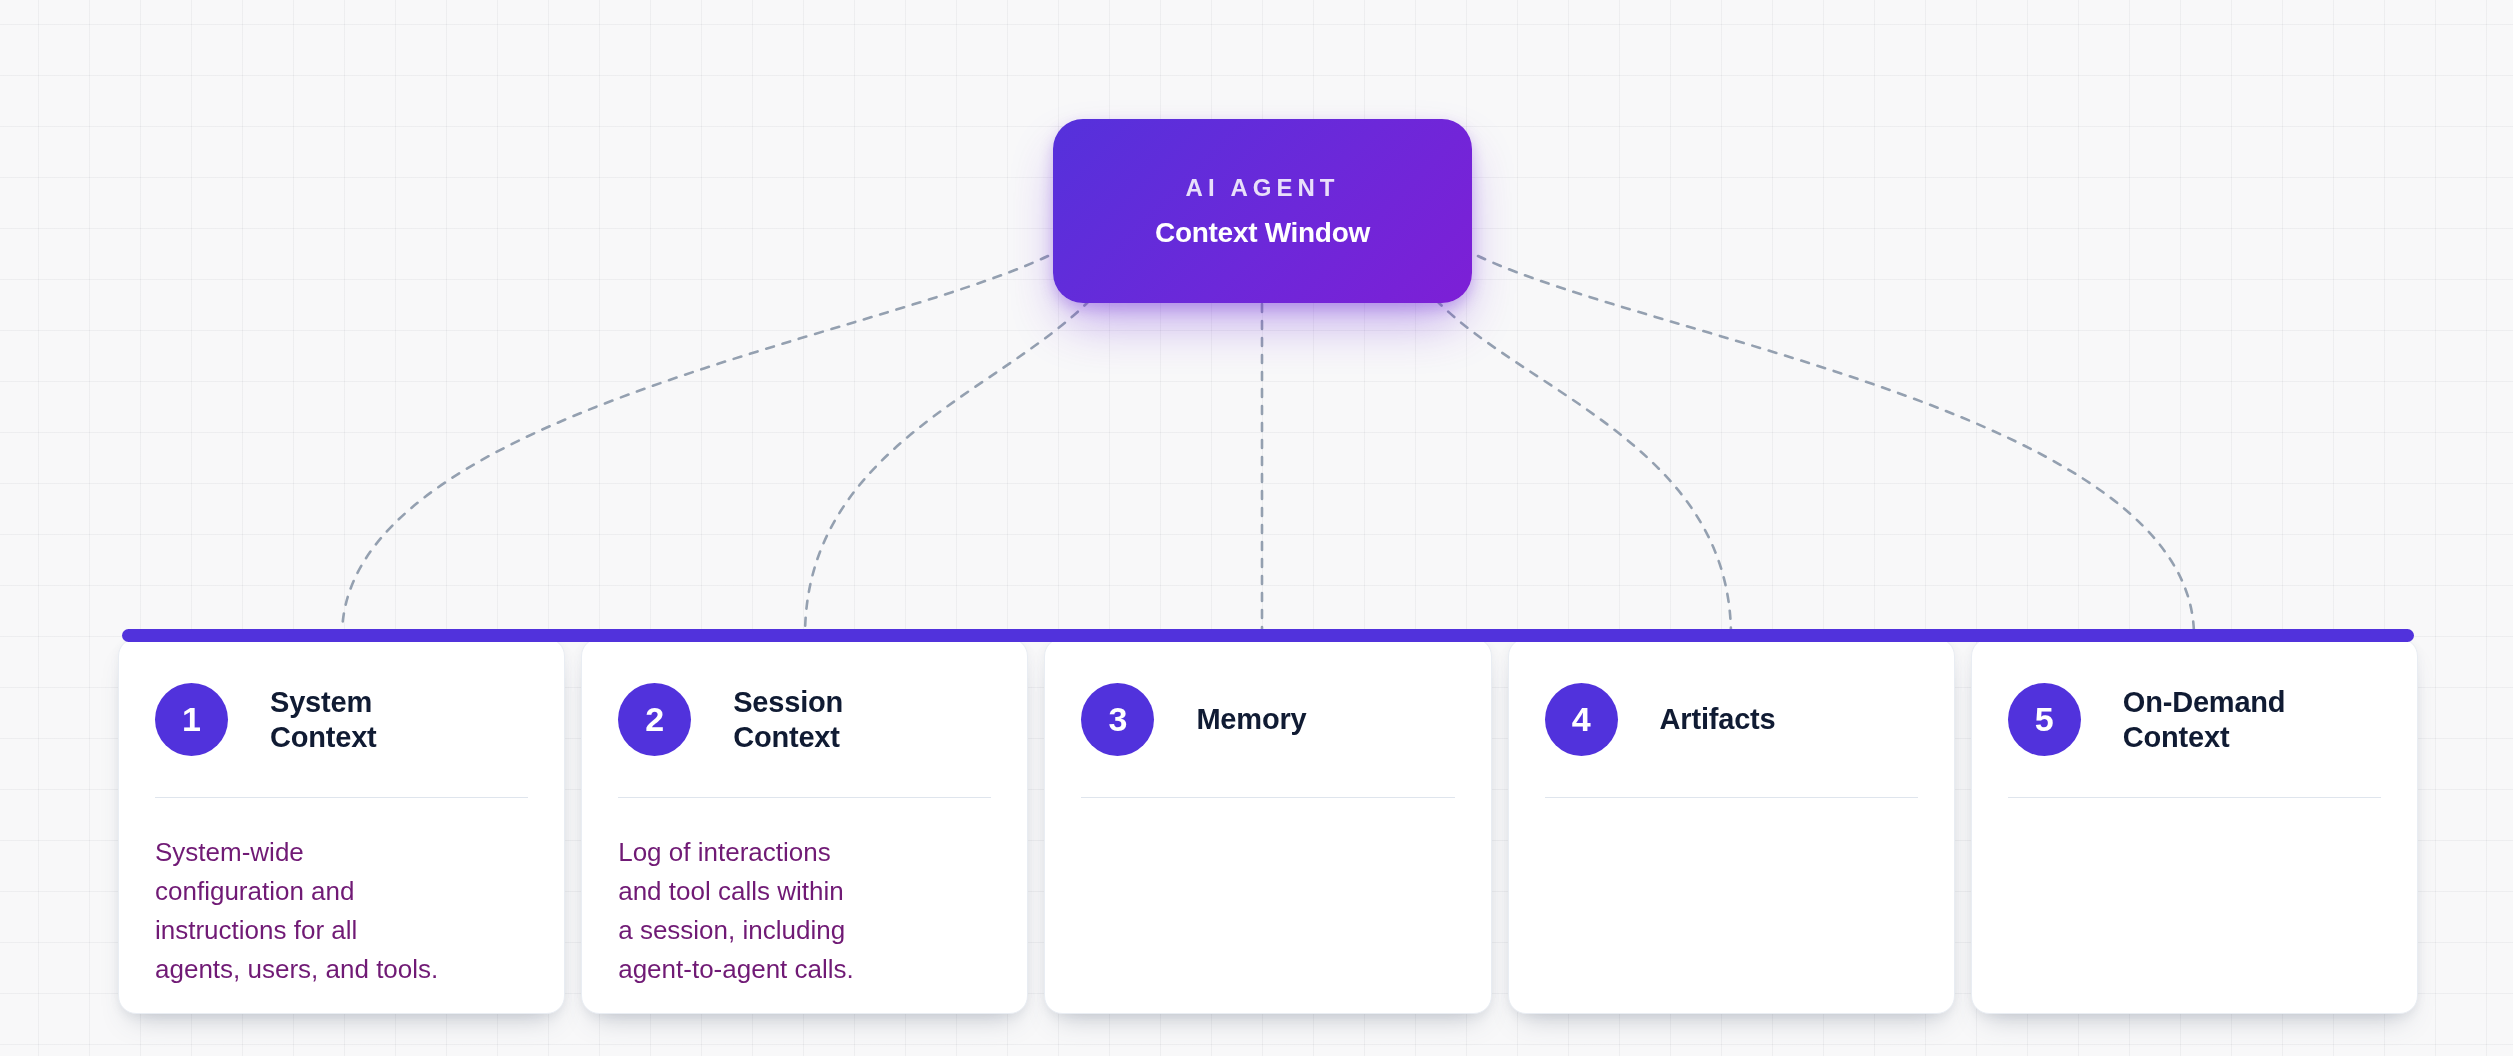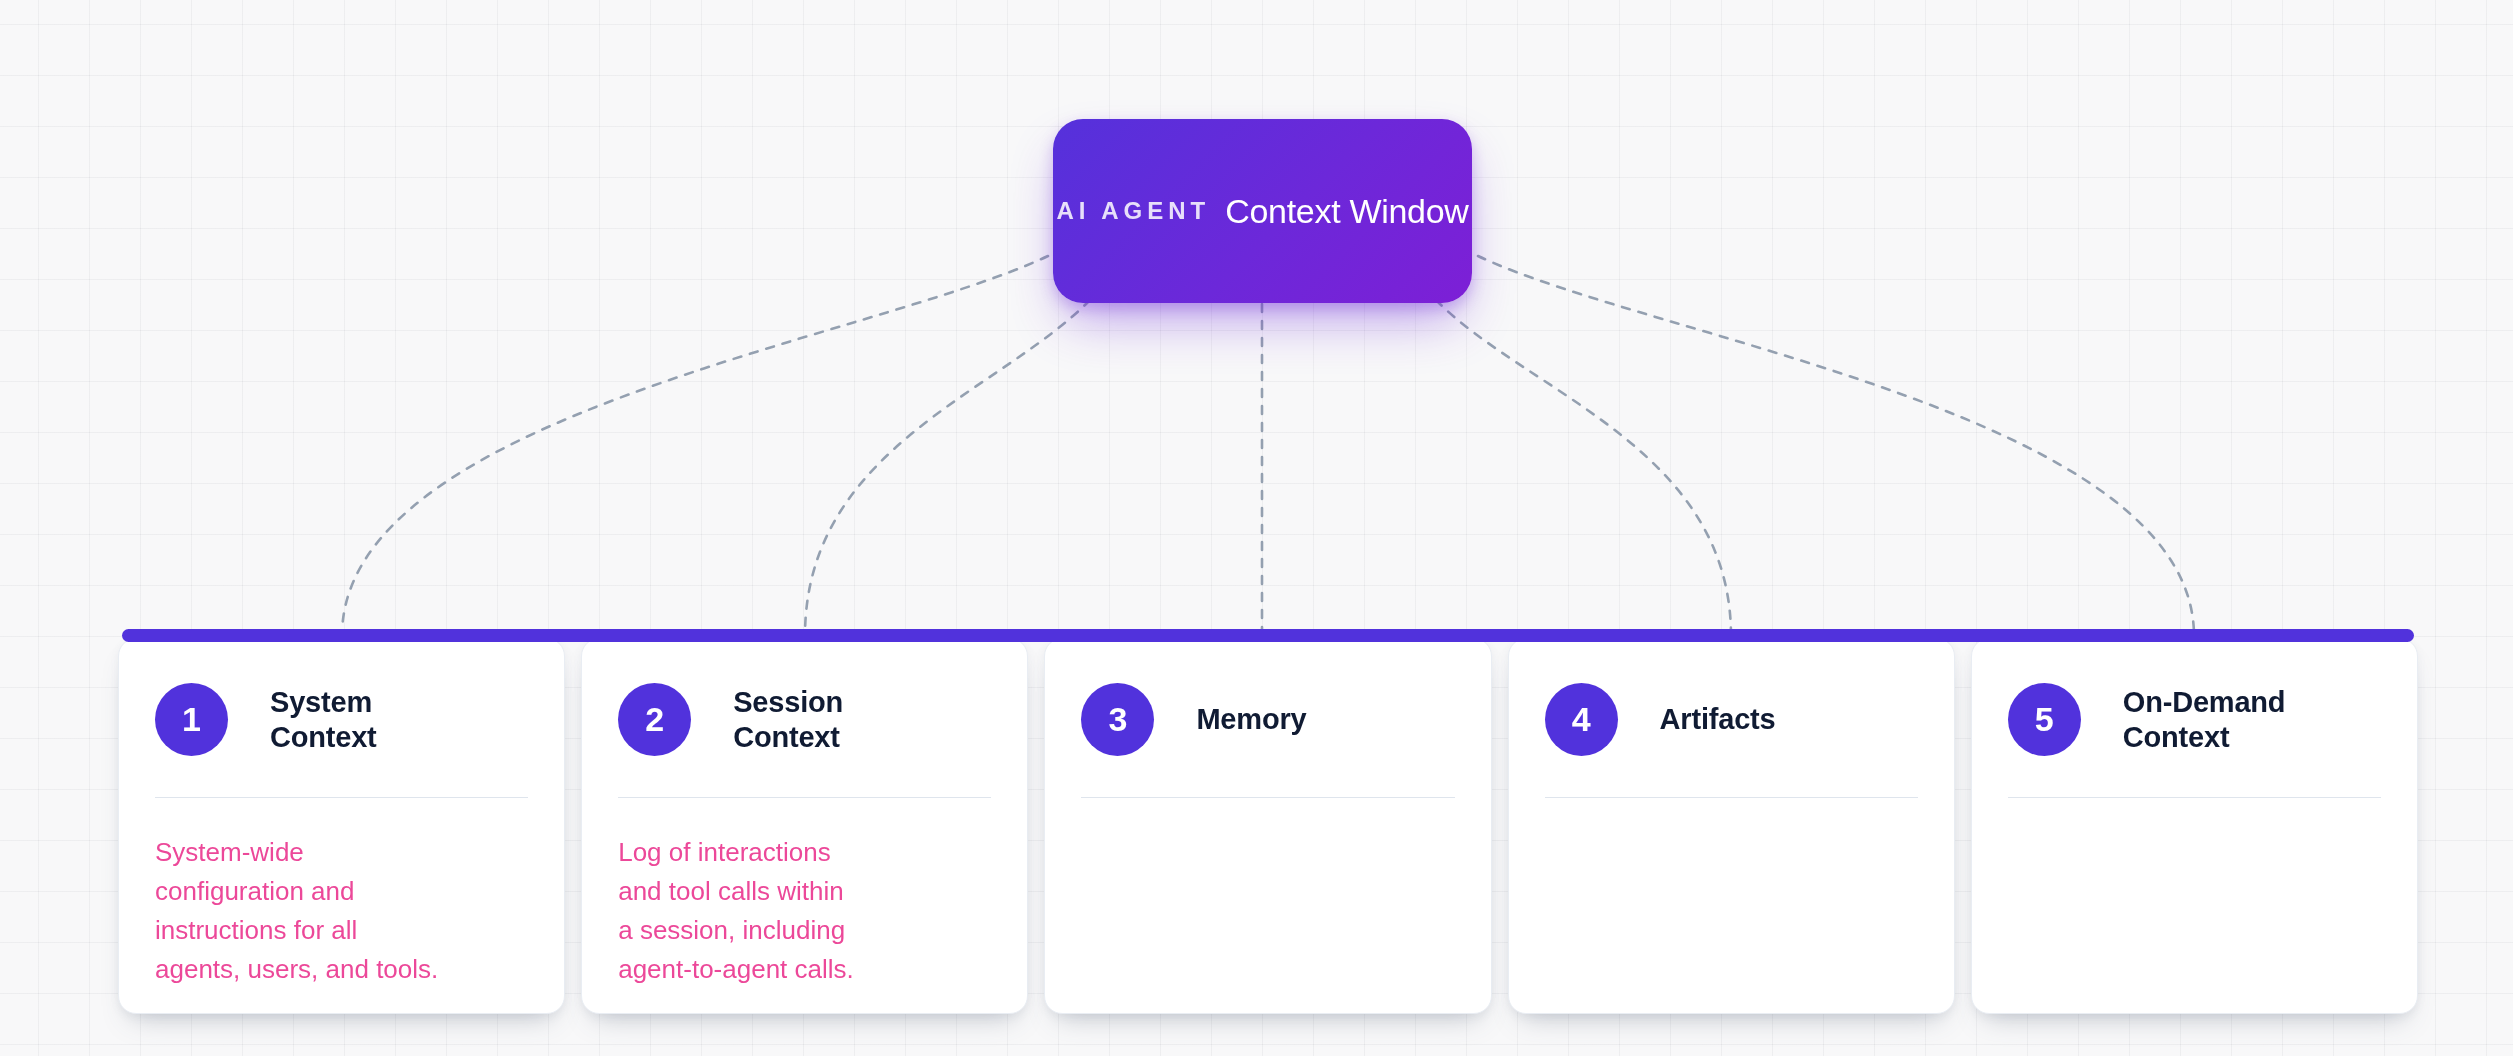--- a/index.html
+++ b/index.html
@@ -21,29 +21,29 @@
   .connectors{position:absolute;inset:0;z-index:1;pointer-events:none;}
   .connectors path{fill:none;stroke-width:2.6;stroke-dasharray:8 9;stroke-linecap:round;}
 
   
   .hub{
     position:absolute;z-index:3;
     left:1053px;top:119px;width:419px;height:184px;
     border-radius:30px;
     background:linear-gradient(135deg,#5531db 0%,#6c28d9 55%,#7d1fd6 100%);
     box-shadow:0 26px 52px -12px rgba(109,40,217,0.45), 0 6px 14px rgba(109,40,217,0.25);
-    display:flex;flex-direction:row;align-items:center;justify-content:center;gap:15px;
+    display:flex;flex-direction:column;align-items:center;justify-content:center;gap:15px;
     color:#ffffff;text-align:center;
   }
   .hub-eyebrow{
     font-size:24px;font-weight:700;letter-spacing:5px;
     color:rgba(255,255,255,0.85);
   }
   .hub-title{
-    font-size:34px;font-weight:400;letter-spacing:-0.3px;color:#ffffff;text-align:center;
+    font-size:28px;font-weight:700;letter-spacing:-0.3px;color:#ffffff;text-align:center;
   }
 
   
   .row{
     position:absolute;z-index:2;
     left:118px;top:638px;width:2300px;height:376px;
     display:flex;gap:16px;
   }
   .row-bar{
     position:absolute;left:4px;right:4px;top:-9px;height:13px;
@@ -66,21 +66,21 @@
     color:#ffffff;font-size:34px;font-weight:700;
   }
   .card-title{
     font-size:29px;font-weight:700;line-height:35px;
     color:#101b33;white-space:pre-line;letter-spacing:-0.2px;
   }
   .card-divider{height:1px;background:#dfe5ed;margin-top:41px;}
   .card-desc{
     margin-top:35px;
     font-size:26px;line-height:39px;
-    color:#ec4899;white-space:pre-line;
+    color:#701a75;white-space:pre-line;
   }
 </style>
 </head>
 <body>
 
 <div class="stage">
 
   <svg class="connectors" width="2513" height="1056" viewBox="0 0 2513 1056">
     <path d="M 1048 256 C 870 340, 342 415, 342 636" stroke="#94a0b0"></path>
     <path d="M 1090 300 C 1000 392, 805 448, 805 636" stroke="#94a0b0"></path>

